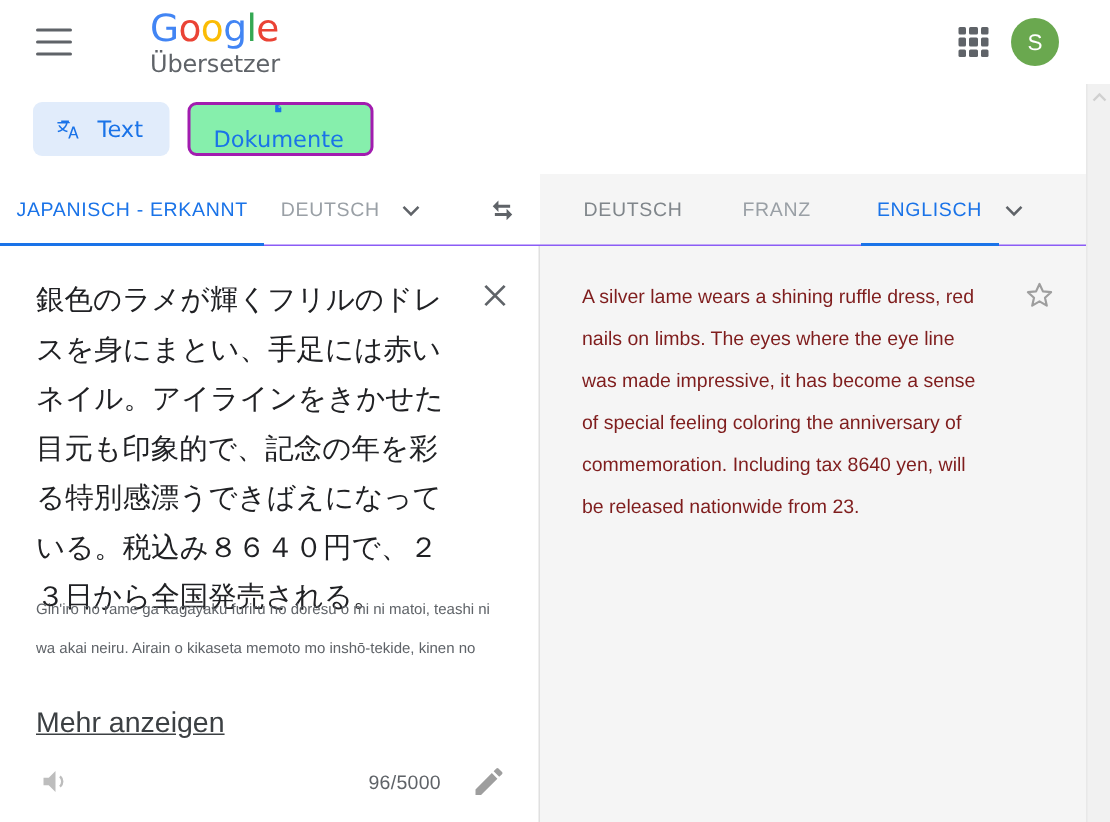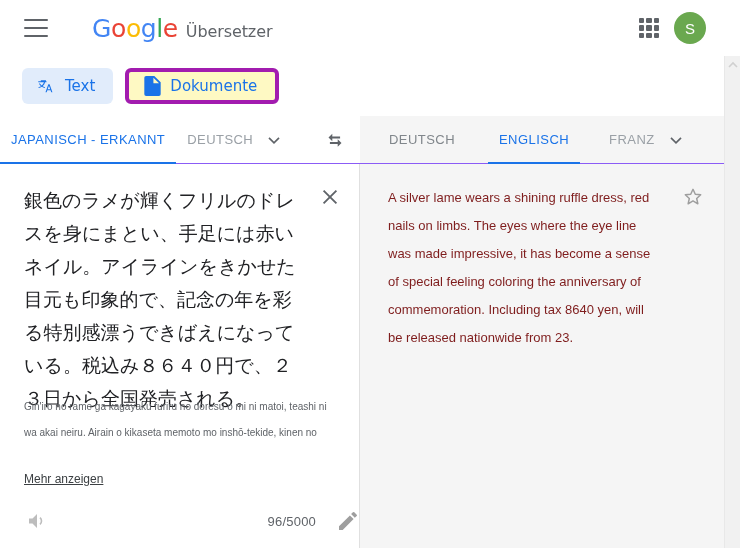--- a/index.html
+++ b/index.html
@@ -17,21 +17,21 @@
     background: #ffffff;
     display: flex; align-items: center;
   }
   .hamburger {
     width: 24px; height: 18px; margin-left: 24px;
     display: flex; flex-direction: column; justify-content: space-between;
     cursor: pointer;
   }
   .hamburger span { display: block; height: 2px; width: 24px; background: #5f6368; border-radius: 1px; }
 
-  .brand { margin-left: 44px; display: flex; align-items: baseline; }
+  .brand { margin-left: 44px; display: flex; align-items: baseline; flex-direction: column; }
   .glogo { font-size: 25px; letter-spacing: -0.4px; font-family: "DejaVu Sans", sans-serif; }
   .glogo i { font-style: normal; }
   .product {
     font-size: 16px; color: #5f6368; margin-left: 8px;
     font-family: "DejaVu Sans", sans-serif; letter-spacing: -0.1px;
   }
 
   .header-right {
     margin-left: auto; display: flex; align-items: center; gap: 14px; margin-right: 18px;
   }
@@ -53,21 +53,21 @@
     position: absolute; left: 0; top: 56px; width: 724px; height: 60px;
     background: #ffffff; display: flex; align-items: center; padding-left: 22px; gap: 12px;
   }
   .chip {
     height: 36px; display: flex; align-items: center; gap: 9px;
     padding: 0 18px 0 15px; border-radius: 6px;
     font-size: 15px; color: #1a73e8; cursor: pointer;
     font-family: "DejaVu Sans", sans-serif;
   }
   .chip.active { background: #e1ecfb; }
-  .chip.outline { background: #fef9c3; border: 4px solid #a21caf; }
+  .chip.outline { background: #86efac; border: 2px solid #a21caf; flex-direction: column; }
   .translate-ico { width: 19px; height: 19px; display:block; }
   .doc-ico { width: 17px; height: 20px; display:block; }
 
   
   .langbar {
     position: absolute; top: 116px; height: 48px;
     display: flex; align-items: center;
     border-bottom: 1px solid #8b5cf6;
     background: #ffffff;
   }
@@ -99,21 +99,21 @@
   }
   .clear-x {
     position: absolute; right: 18px; top: 22px; width: 22px; height: 22px; cursor: pointer;
   }
   .romaji {
     position: absolute; left: 24px; top: 230px; width: 312px;
     font-size: 10px; line-height: 26px; color: #5f6368;
   }
   .more-link {
     position: absolute; left: 24px; top: 308px;
-    font-size: 12px; color: #3c4043; text-decoration: underline; cursor: pointer;
+    font-size: 19px; color: #3c4043; text-decoration: underline; cursor: pointer;
   }
 
   .dst-text {
     position: absolute; left: 28px; top: 20px; width: 268px;
     font-size: 13px; line-height: 28px; color: #7f1d1d;
     font-family: Liberation Sans, sans-serif;
   }
   .star { position: absolute; right: 20px; top: 22px; width: 22px; height: 22px; cursor: pointer; }
 
   
@@ -204,42 +204,42 @@
     <svg class="swap" viewBox="0 0 24 24">
       <path fill="#5f6368" d="M9.5 6.2 6 9.7l3.5 3.5v-2.6h7.2V8.8H9.5V6.2z"></path>
       <path fill="#5f6368" d="M14.5 11.3 18 14.8l-3.5 3.5v-2.6H7.3v-1.8h7.2v-2.6z"></path>
     </svg>
   </div>
 
   <div class="langbar dst">
     <div class="langtab" style="margin-left:18px">
       <span>DEUTSCH</span>
     </div>
+    <div class="langtab faded" style="margin-left:18px">
+      <span>FRANZ</span>
+    </div>
     <div class="langtab sel" style="margin-left:22px">
       <span>ENGLISCH</span>
     </div>
-    <div class="langtab faded" style="margin-left:18px">
-      <span>FRANZ</span>
-    </div>
     <svg class="chev" viewBox="0 0 24 24">
       <path fill="none" stroke="#5f6368" stroke-width="2" d="M6 9.5 12 15.5 18 9.5"></path>
     </svg>
   </div>
 
   <div class="panel src">
     <div class="src-text">銀色のラメが輝くフリルのドレスを身にまとい、手足には赤いネイル。アイラインをきかせた目元も印象的で、記念の年を彩る特別感漂うできばえになっている。税込み８６４０円で、２３日から全国発売される。</div>
 
     <svg class="clear-x" viewBox="0 0 24 24">
       <path fill="none" stroke="#5f6368" stroke-width="2" d="M5 5 19 19 M19 5 5 19"></path>
     </svg>
 
     <div class="romaji">Gin'iro no rame ga kagayaku furiru no doresu o mi ni matoi, teashi ni wa akai neiru. Airain o kikaseta memoto mo inshō-tekide, kinen no</div>
     <div class="more-link">Mehr anzeigen</div>
 
-    <div class="footer src" style="padding-left:26px; ">
+    <div class="footer src" style="padding-left:26px; padding-right:22px;">
       <svg class="ico-btn" viewBox="0 0 24 24">
         <path fill="#bdbdbd" d="M3 9.5v5h3.5L11 19V5L6.5 9.5H3z"></path>
         <path fill="none" stroke="#bdbdbd" stroke-width="1.6" d="M14 8.6a4.6 4.6 0 0 1 0 6.8"></path>
       </svg>
       <div class="counter">96/5000</div>
       <svg class="ico-btn" style="margin-left:20px" viewBox="0 0 24 24">
         <path fill="#9e9e9e" d="M3 17.3V21h3.7L17.6 10.1l-3.7-3.7L3 17.3zM20.7 7.1a1 1 0 0 0 0-1.4l-2.4-2.4a1 1 0 0 0-1.4 0l-1.8 1.8 3.7 3.7 1.9-1.7z"></path>
       </svg>
     </div>
   </div>

